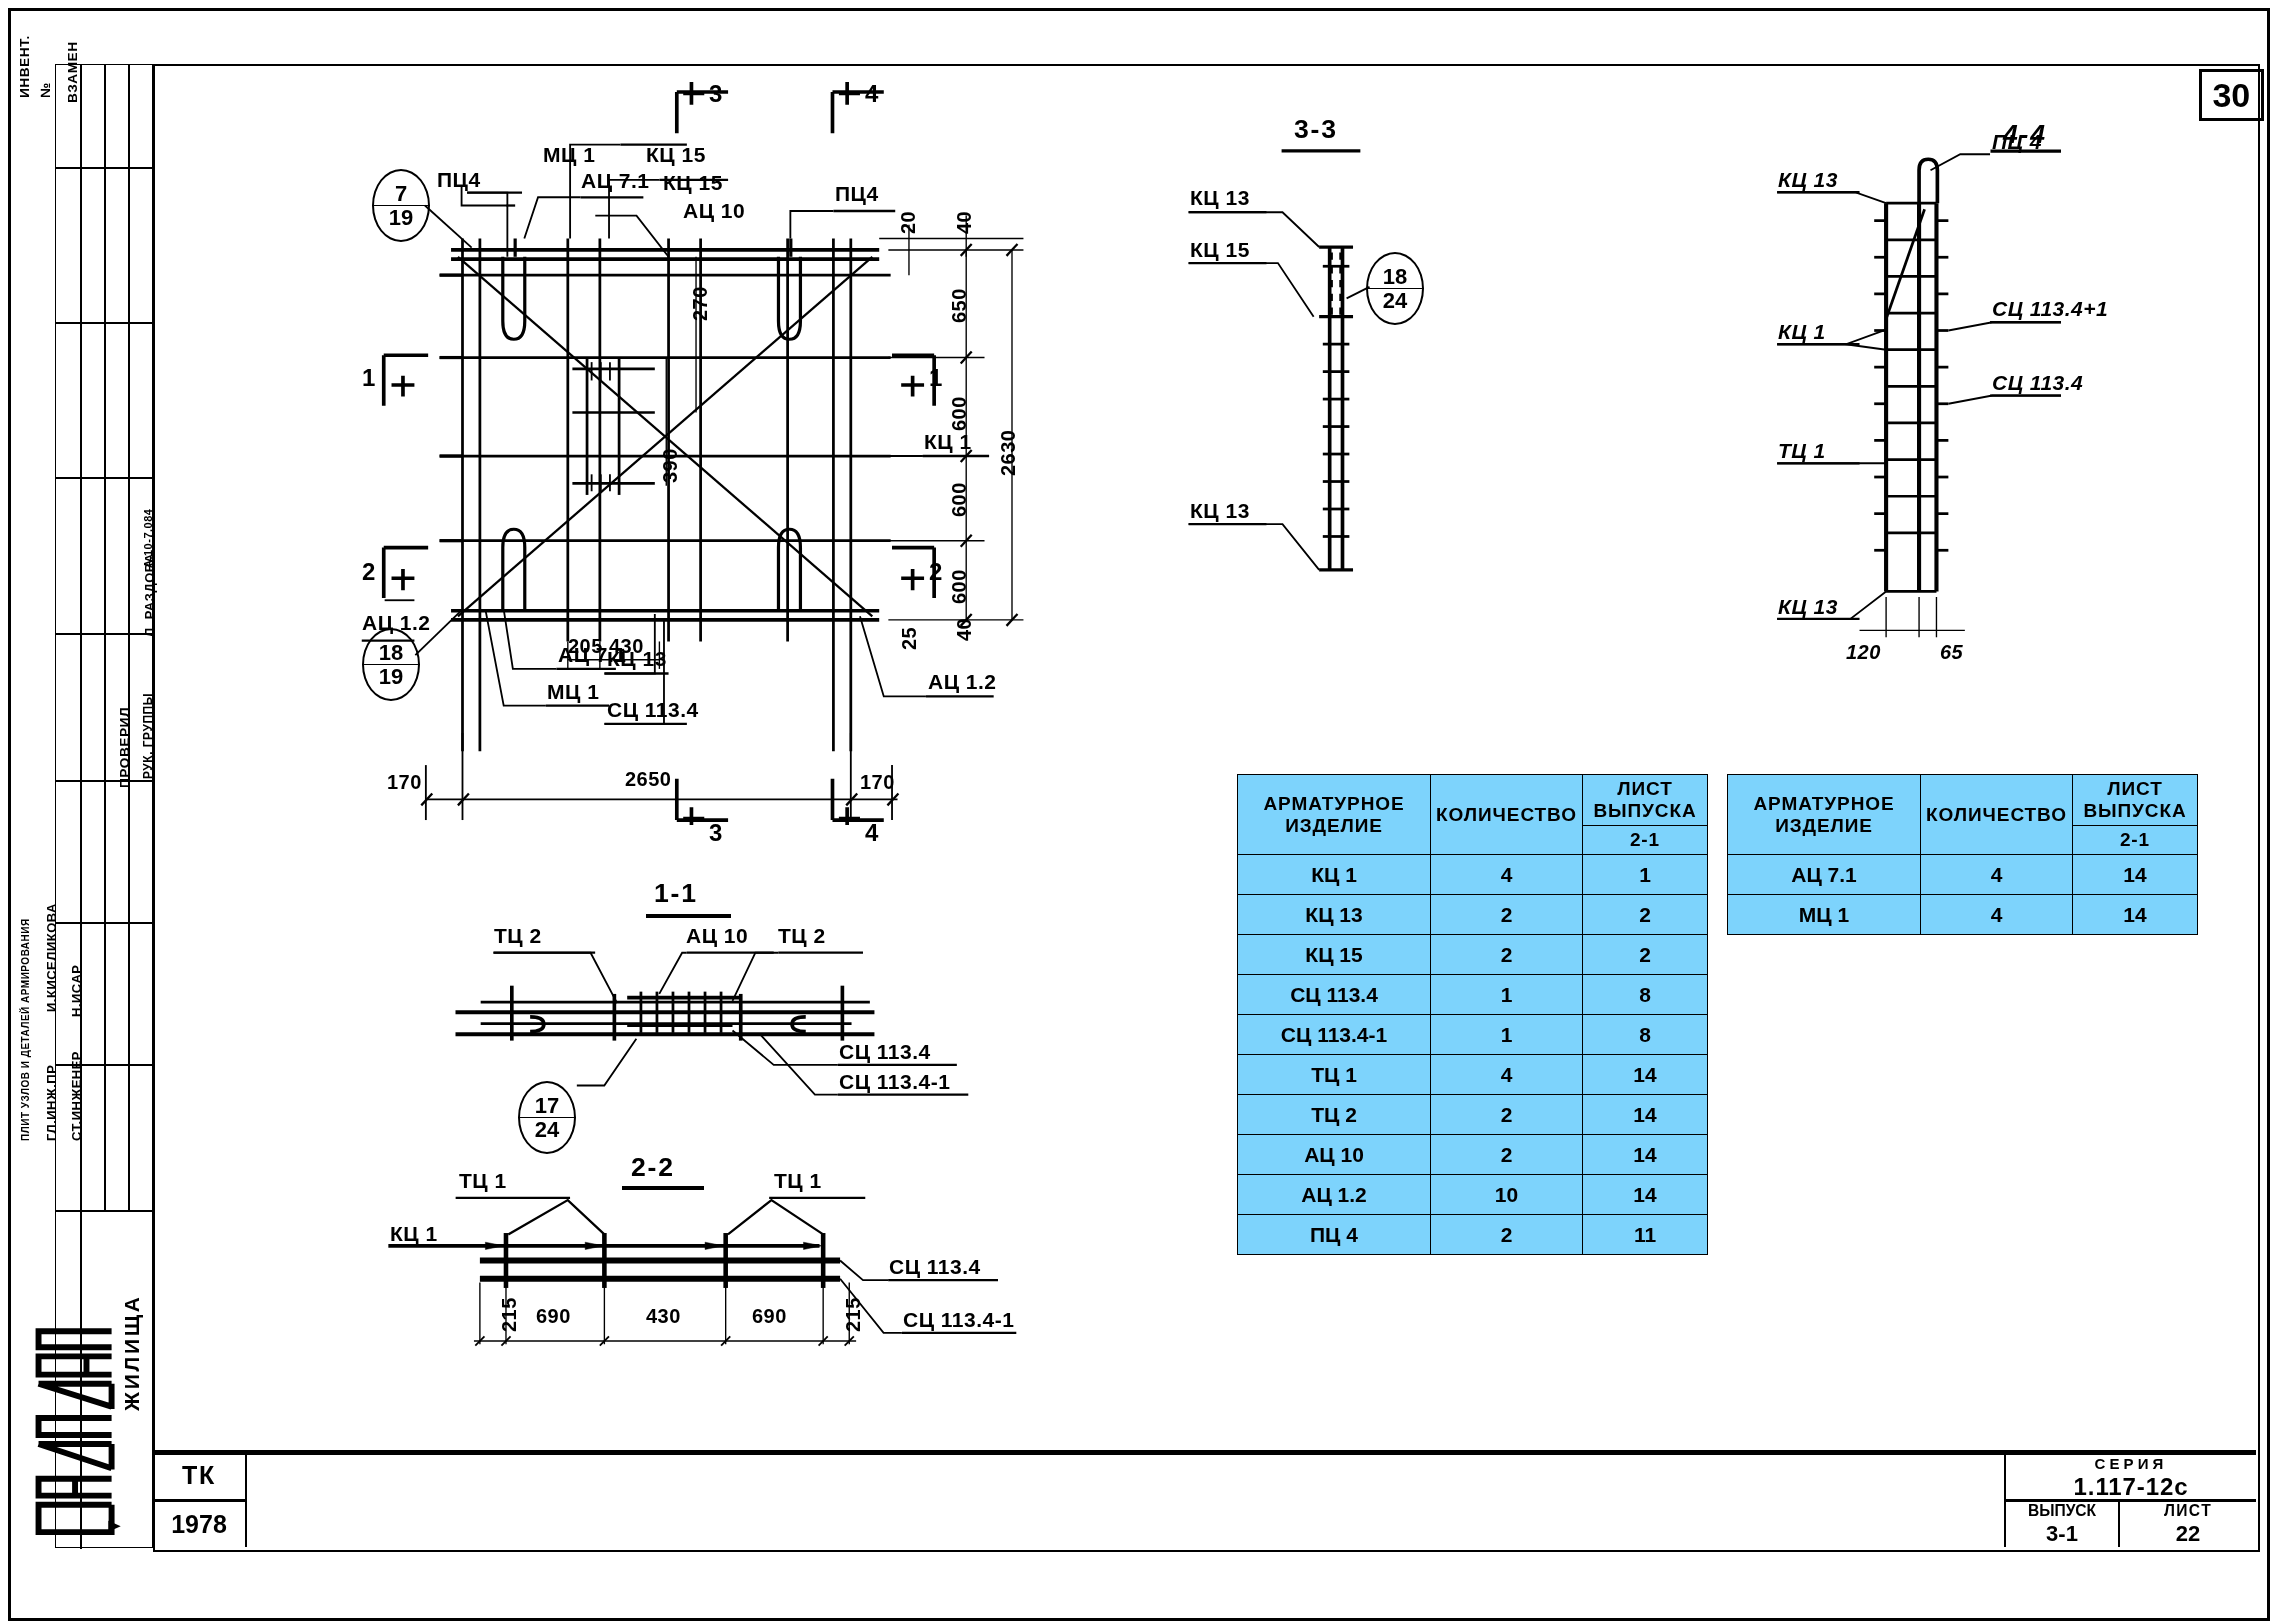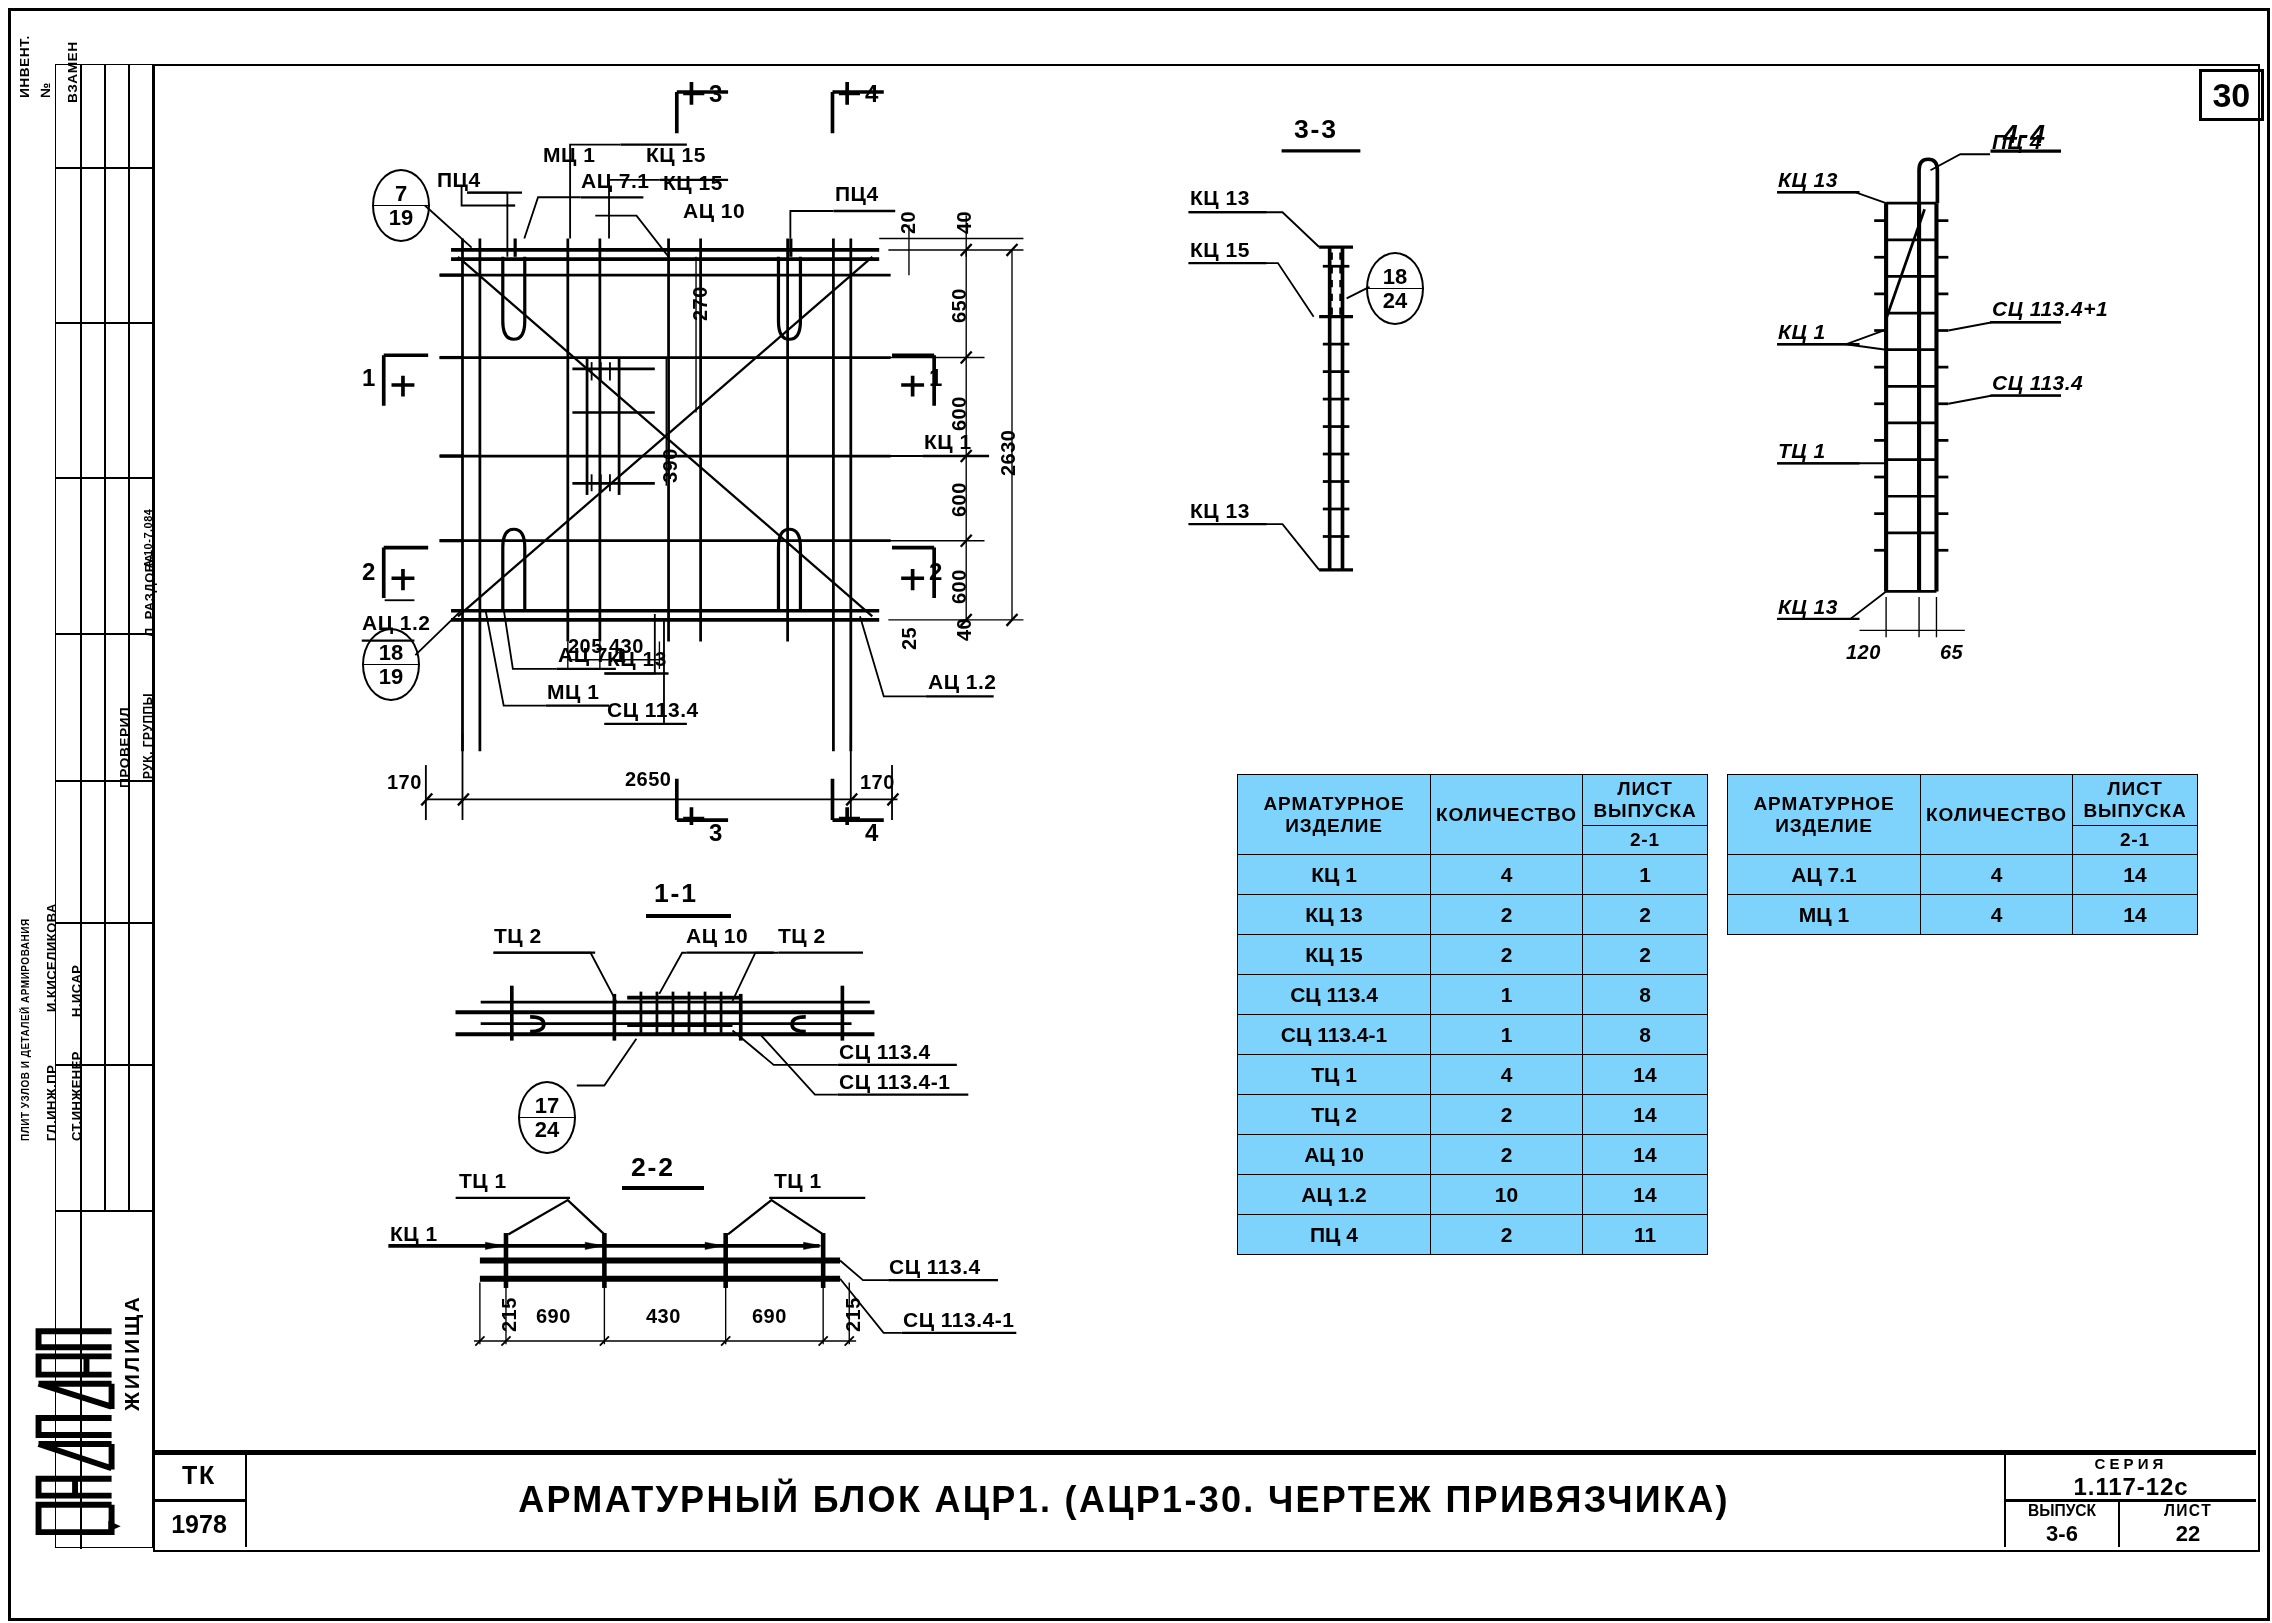--- a/index.html
+++ b/index.html
@@ -723,26 +723,25 @@
     <div class="ln" style="left:0;top:0;width:2103px;height:2.7px;"></div>
     <div class="ln" style="left:92px;top:0;width:2.3px;height:95px;"></div>
     <div class="ln" style="left:0;top:47px;width:92px;height:2.7px;"></div>
     <div class="ln" style="left:1851px;top:0;width:2.3px;height:95px;"></div>
     <div class="ln" style="left:1851px;top:47px;width:252px;height:2.7px;"></div>
     <div class="ln" style="left:1965px;top:47px;width:2.3px;height:48px;"></div>
 
     <div class="tbcell" style="left:0;top:0;width:92px;height:47px;font-size:25px;letter-spacing:1.8px;">ТК</div>
     <div class="tbcell" style="left:0;top:50px;width:92px;height:45px;font-size:25px;">1978</div>
 
-    <div class="tbcell" style="left:94px;top:0;width:1754px;height:95px;font-size:36px;letter-spacing:2.3px;">АРМАТУРНЫЙ БЛОК АЦР1. (АЦР1-30.   ЧЕРТЕЖ ПРИВЯЗЧИКА)</div>
 
     <div class="tbcell" style="left:1853px;top:0.9px;width:250px;height:22px;font-size:15px;letter-spacing:4.1px;">СЕРИЯ</div>
     <div class="tbcell" style="left:1853px;top:22px;width:250px;height:25px;font-size:24px;letter-spacing:0.9px;">1.117-12с</div>
 
     <div class="tbcell" style="left:1853px;top:49px;width:112px;height:21px;font-size:15.6px;">ВЫПУСК</div>
-    <div class="tbcell" style="left:1853px;top:70px;width:112px;height:24px;font-size:22px;">3-6</div>
+    <div class="tbcell" style="left:1853px;top:70px;width:112px;height:24px;font-size:22px;">3-1</div>
 
     <div class="tbcell" style="left:1968px;top:49px;width:134px;height:21px;font-size:15.6px;letter-spacing:1.4px;">ЛИСТ</div>
     <div class="tbcell" style="left:1968px;top:70px;width:134px;height:24px;font-size:22px;">22</div>
   </div>
 
 </div>
 
 
 </body></html>

